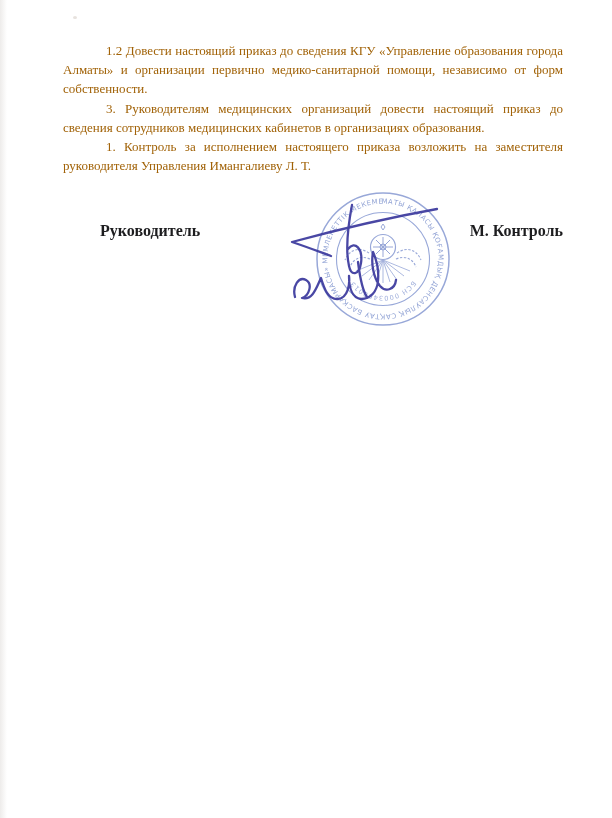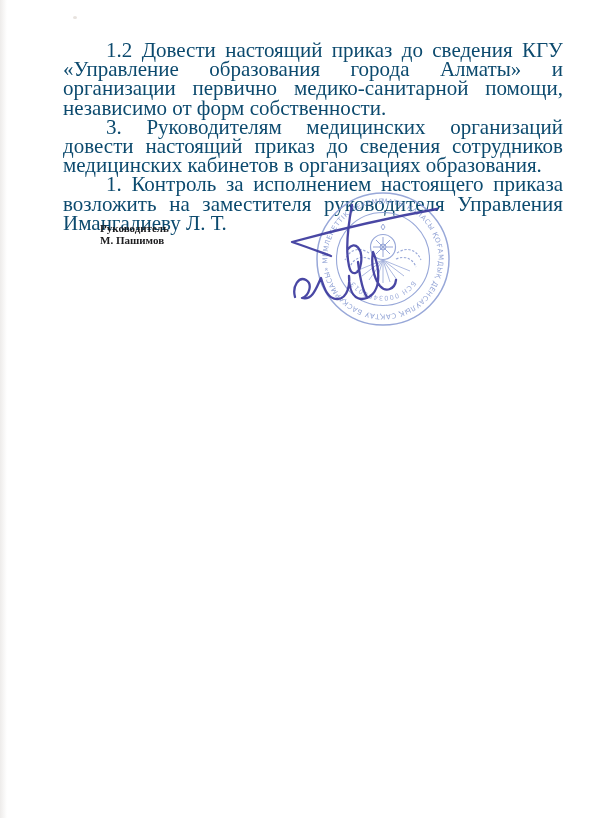--- a/index.html
+++ b/index.html
@@ -15,29 +15,29 @@
     position:absolute;left:0;top:0;bottom:0;width:7px;
     background:linear-gradient(90deg, rgba(205,200,196,.35), rgba(255,255,255,0));
     pointer-events:none;
   }
   .dust{
     position:absolute;left:73px;top:16px;width:4px;height:3px;
     background:#ddd6d0;border-radius:50%;opacity:.7;
   }
   .body-text{
     position:absolute;left:63px;top:41px;width:500px;
-    font-size:21px;line-height:19.2px;color:#0c4a6e;
+    font-size:13px;line-height:19.2px;color:#a16207;
     text-align:justify;
   }
   .body-text p{margin:0;text-indent:43px;}
   .sig-row{
     position:absolute;left:63px;top:222px;width:500px;
     display:flex;justify-content:space-between;align-items:baseline;
-    font-size:11px;font-weight:bold;color:#1d1d1f;
-    padding-left:0;box-sizing:border-box;flex-direction:column;
+    font-size:16px;font-weight:bold;color:#1d1d1f;
+    padding-left:0;box-sizing:border-box;
   }
   .sig-role{margin-left:37px;}
   .stamp-svg{position:absolute;left:297px;top:173px;width:172px;height:172px;opacity:.88;}
   .stamp-svg text{font-family:"DejaVu Sans", sans-serif;}
   .signature-svg{position:absolute;left:278px;top:193px;width:175px;height:118px;}
 </style>
 </head>
 <body>
 
 <div class="page">
@@ -45,21 +45,21 @@
   <div class="dust"></div>
 
   <div class="body-text">
     <p>1.2 Довести настоящий приказ до сведения КГУ «Управление образования города Алматы» и организации первично медико-санитарной помощи, независимо от форм собственности.</p>
     <p>3. Руководителям медицинских организаций довести настоящий приказ до сведения сотрудников медицинских кабинетов в организациях образования.</p>
     <p>1. Контроль за исполнением настоящего приказа возложить на заместителя руководителя Управления Имангалиеву Л. Т.</p>
   </div>
 
   <div class="sig-row">
     <span class="sig-role">Руководитель</span>
-    <span class="sig-name">М. Пашимов</span>
+    <span class="sig-name">М. Контроль</span>
   </div>
 
   <svg class="stamp-svg" viewBox="0 0 172 172">
     <defs>
       <path id="ringPath" d="M86,30.5 a55.5,55.5 0 1,1 -0.02,0"></path>
       <path id="binPath" d="M86,49 a37,37 0 1,1 -0.02,0"></path>
     </defs>
     <g stroke="#8a9cd3" fill="none">
       <circle cx="86" cy="86" r="66" stroke-width="1.5"></circle>
       <circle cx="86" cy="86" r="46.5" stroke-width="1.1"></circle>

